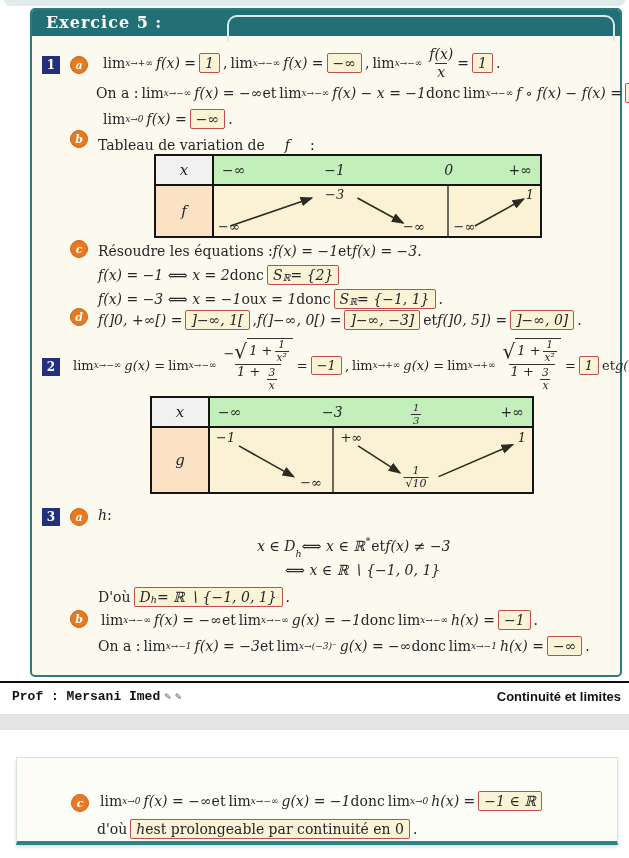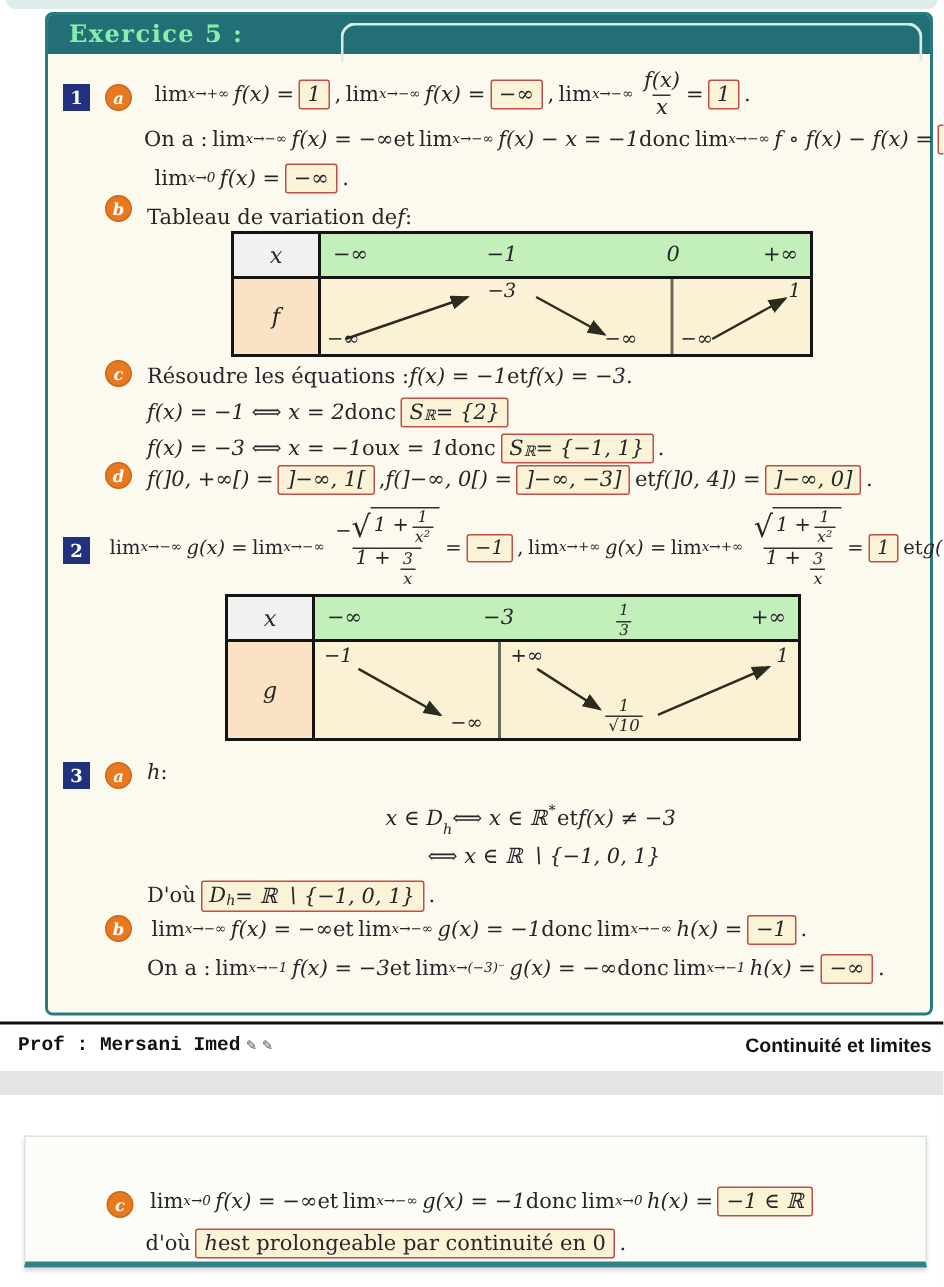--- a/index.html
+++ b/index.html
@@ -7,21 +7,21 @@
        font-family:"DejaVu Serif","Liberation Serif",serif;color:#26262a;}
   .abs{position:absolute;}
   
   .top-strip{left:4px;top:0;width:621px;height:6px;background:#dfeceb;border-radius:0 0 7px 7px;}
   
   .card{left:30px;top:8px;width:592px;height:669px;background:#fcf9ee;
         border:2px solid #2a7b80;border-radius:5px;box-sizing:border-box;}
   .banner{position:absolute;left:0;top:0;right:0;height:26px;background:#226f75;
           border-radius:3px 3px 0 0;}
   .banner-title{position:absolute;left:14px;top:3px;font-weight:bold;font-size:16px;
-          color:#86efac;letter-spacing:1px;}
+          color:#ffffff;letter-spacing:1px;}
   .banner-deco{position:absolute;left:195px;right:5px;top:5px;height:24px;
           border:2px solid #d9ebe9;border-bottom:none;border-radius:10px 10px 0 0;}
   
   .badge{width:18px;height:18px;background:#22307e;color:#fff;display:flex;align-items:center;
          justify-content:center;font-size:12px;font-weight:bold;}
   .circ{width:18px;height:18px;border-radius:50%;background:#e8791f;border:1px solid #c9661a;
         color:#fff;display:flex;align-items:center;justify-content:center;
         font-size:11px;font-weight:bold;font-style:italic;box-sizing:border-box;}
   
   .fline{display:flex;align-items:center;white-space:nowrap;font-size:14px;height:30px;}
@@ -152,21 +152,21 @@
         <span class="lims">x→0</span>
       </span>
       <span class="mt">f(x) = </span>
       <span class="ansbox">
         <span class="mt">−∞</span>
       </span>
       <span class="mr">.</span>
     </div>
 
   <div class="abs circ" style="left:38px;top:120px;">b</div>
-  <div class="abs fline" style="left:66px;top:122px;height:26px;">
+  <div class="abs fline" style="left:66px;top:122px;height:26px;gap:20px;">
       <span class="mr">Tableau de variation de </span>
       <span class="mt">f</span>
       <span class="mr"> :</span>
     </div>
 
   <div class="abs vtable" style="left:122px;top:144px;width:388px;">
     <div class="vt-header">
       <div class="vt-label vt-x-label">
           <span class="mt">x</span>
         </div>
@@ -237,21 +237,21 @@
       <span class="mt">f(]0, +∞[) = </span>
       <span class="ansbox">
         <span class="mt">]−∞, 1[</span>
       </span>
       <span class="mr">,  </span>
       <span class="mt">f(]−∞, 0[) = </span>
       <span class="ansbox">
         <span class="mt">]−∞, −3]</span>
       </span>
       <span class="mr"> et </span>
-      <span class="mt">f(]0, 4]) = </span>
+      <span class="mt">f(]0, 5]) = </span>
       <span class="ansbox">
         <span class="mt">]−∞, 0]</span>
       </span>
       <span class="mr">.</span>
     </div>
 
   <div class="abs badge" style="left:10px;top:348px;">2</div>
   <div class="abs fline small" style="left:38px;top:331px;height:48px;">
       <span class="lim">
         <span class="limw">lim</span>

